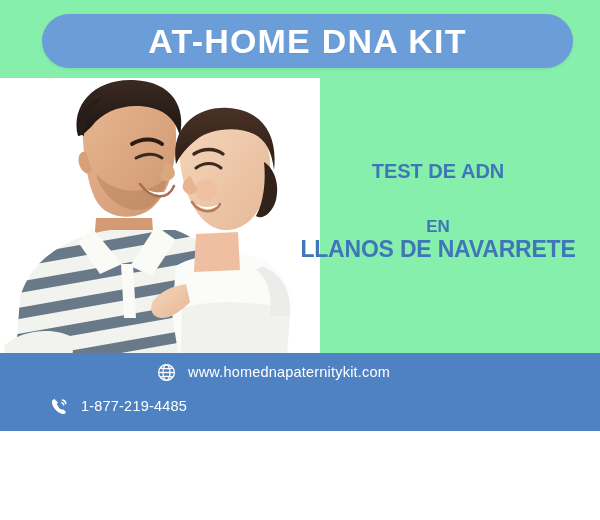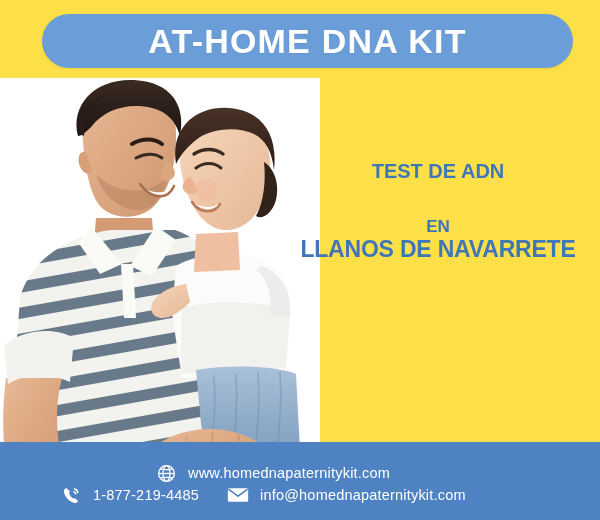--- a/index.html
+++ b/index.html
@@ -7,22 +7,22 @@
     margin: 0;
     padding: 0;
     background: #ffffff;
   }
   body {
     font-family: "Liberation Sans", sans-serif;
   }
   #card {
     position: relative;
     width: 600px;
-    height: 520px;
-    background: #fde047;
+    height: 431px;
+    background: #86efac;
     overflow: hidden;
   }
 
   
   #title-banner {
     position: absolute;
     left: 42px;
     top: 14px;
     width: 531px;
     height: 54px;
@@ -87,24 +87,24 @@
   .footer-row {
     position: absolute;
     display: flex;
     align-items: center;
     color: #ffffff;
     font-size: 14.5px;
     white-space: nowrap;
   }
   #footer-row-web {
     left: 155px;
-    top: 20px;
+    top: 8px;
   }
   #footer-row-contact {
-    left: 60px;
+    left: 48px;
     top: 42px;
     text-align: center;
   }
   .footer-item {
     display: flex;
     align-items: center;
   }
   .footer-item + .footer-item { margin-left: 28px; }
   .footer-icon {
     display: inline-flex;
@@ -297,25 +297,16 @@
             <path d="M6.2 3.4 C4.6 3.8 3.2 5.4 3.3 7.2 C3.6 12.6 9.2 19.2 15.4 20.6
                      C17.2 21 19 19.8 19.4 18.2 L16.1 15 C14.9 15.9 13.7 15.6 12.6 14.6
                      C11.1 13.2 9.9 11.5 9.4 9.8 C9.1 8.8 9.4 8 10.2 7.4 Z" fill="#ffffff"></path>
             <path d="M15.4 4.6 C17.4 5 18.9 6.6 19.2 8.6" stroke="#ffffff" stroke-width="1.7" fill="none" stroke-linecap="round"></path>
             <path d="M14.8 7.8 C15.9 8.1 16.6 8.9 16.8 10" stroke="#ffffff" stroke-width="1.7" fill="none" stroke-linecap="round"></path>
           </svg>
         </span>
         <span class="footer-label">1-877-219-4485</span>
       </div>
 
-      <div class="footer-item">
-        <span class="footer-icon">
-          <svg viewBox="0 0 26 20" width="23" height="18">
-            <rect x="1" y="2" width="24" height="16" rx="1.5" fill="#ffffff"></rect>
-            <path d="M1.6 3 L13 11.4 L24.4 3" stroke="#4f82c2" stroke-width="2" fill="none" stroke-linejoin="round"></path>
-          </svg>
-        </span>
-        <span class="footer-label">info@homednapaternitykit.com</span>
-      </div>
     </div>
 
   </div>
 </div>
 
 </body></html>

